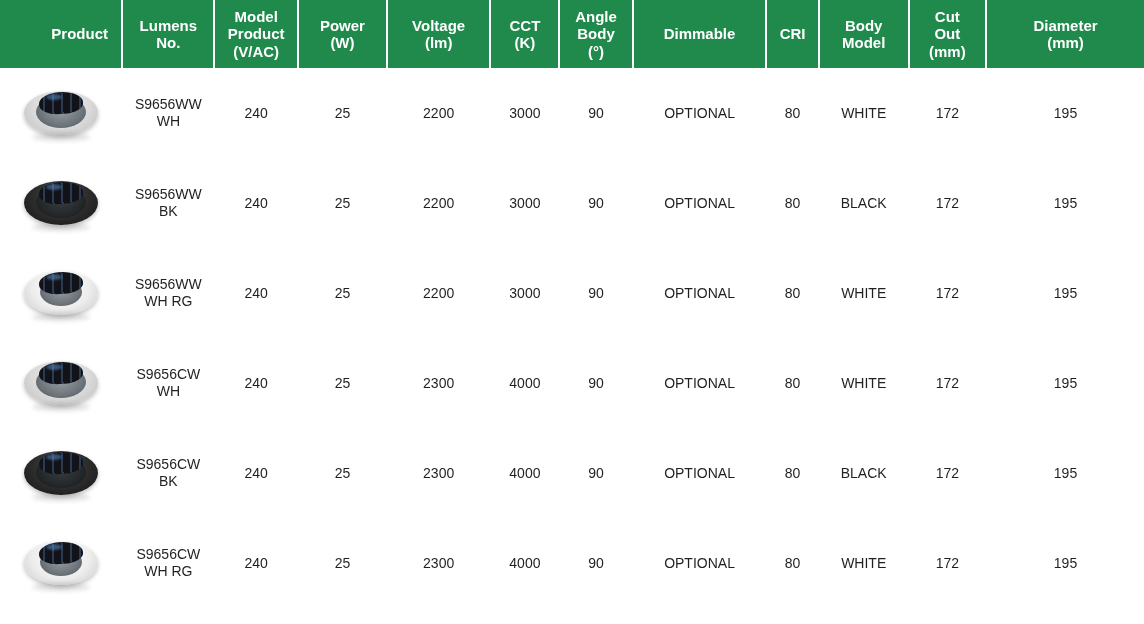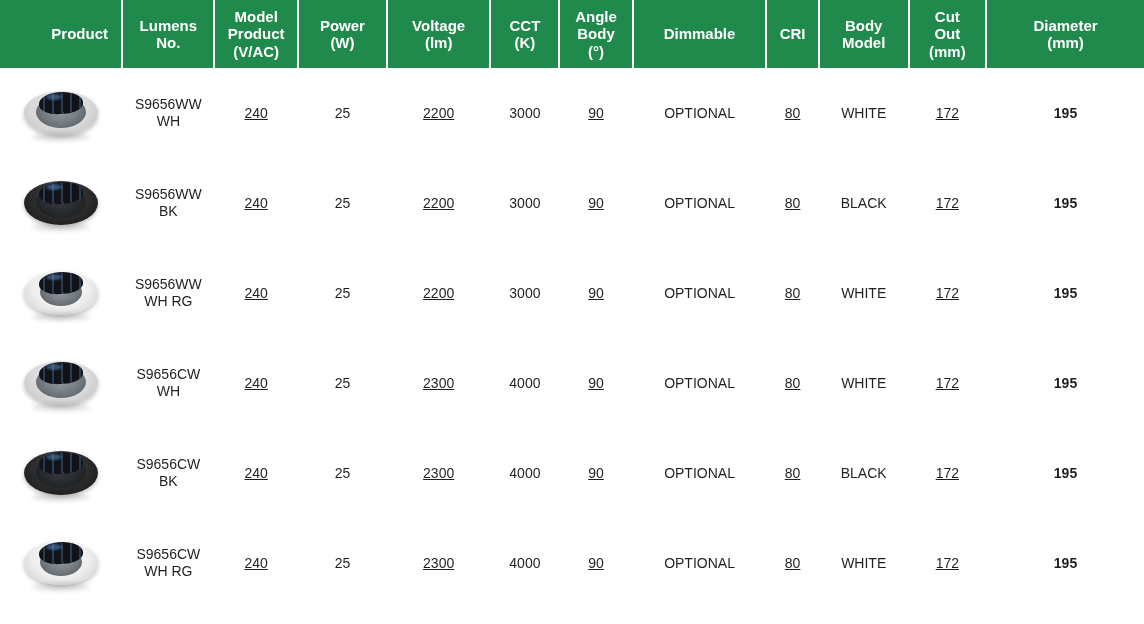--- a/index.html
+++ b/index.html
@@ -41,23 +41,23 @@
     text-align: center;
     vertical-align: middle;
     height: 90px;
     border-left: 2px solid #ffffff;
     border-right: 2px solid #ffffff;
     background: #ffffff;
     padding: 0 2px;
     box-sizing: border-box;
   }
   #spec-table td:first-child { border-left: none; }
-  #spec-table td:last-child { border-right: none; font-weight: bold; }
-
-  td.shaded { background: #9a9fa3; text-decoration: underline; }
+  #spec-table td:last-child { border-right: none; }
+
+  td.shaded { background: #9a9fa3; }
   td.model { font-weight: normal; font-size: 14px; line-height: 1.25; }
 
   .col-product   { width: 117px; }
   .col-model     { width: 88px; }
   .col-voltage   { width: 80px; }
   .col-power     { width: 85px; }
   .col-lumens    { width: 99px; }
   .col-cct       { width: 66px; }
   .col-beam      { width: 70px; }
   .col-dimmable  { width: 128px; }

